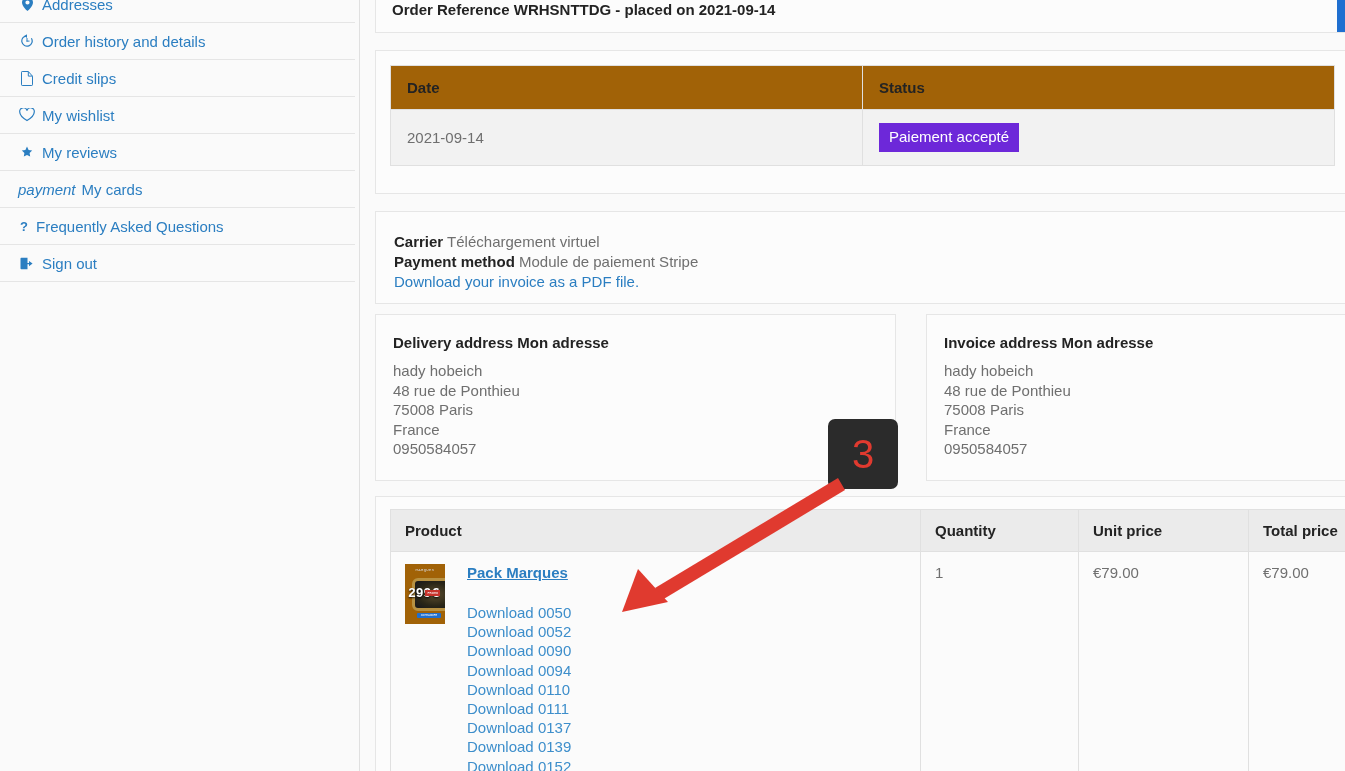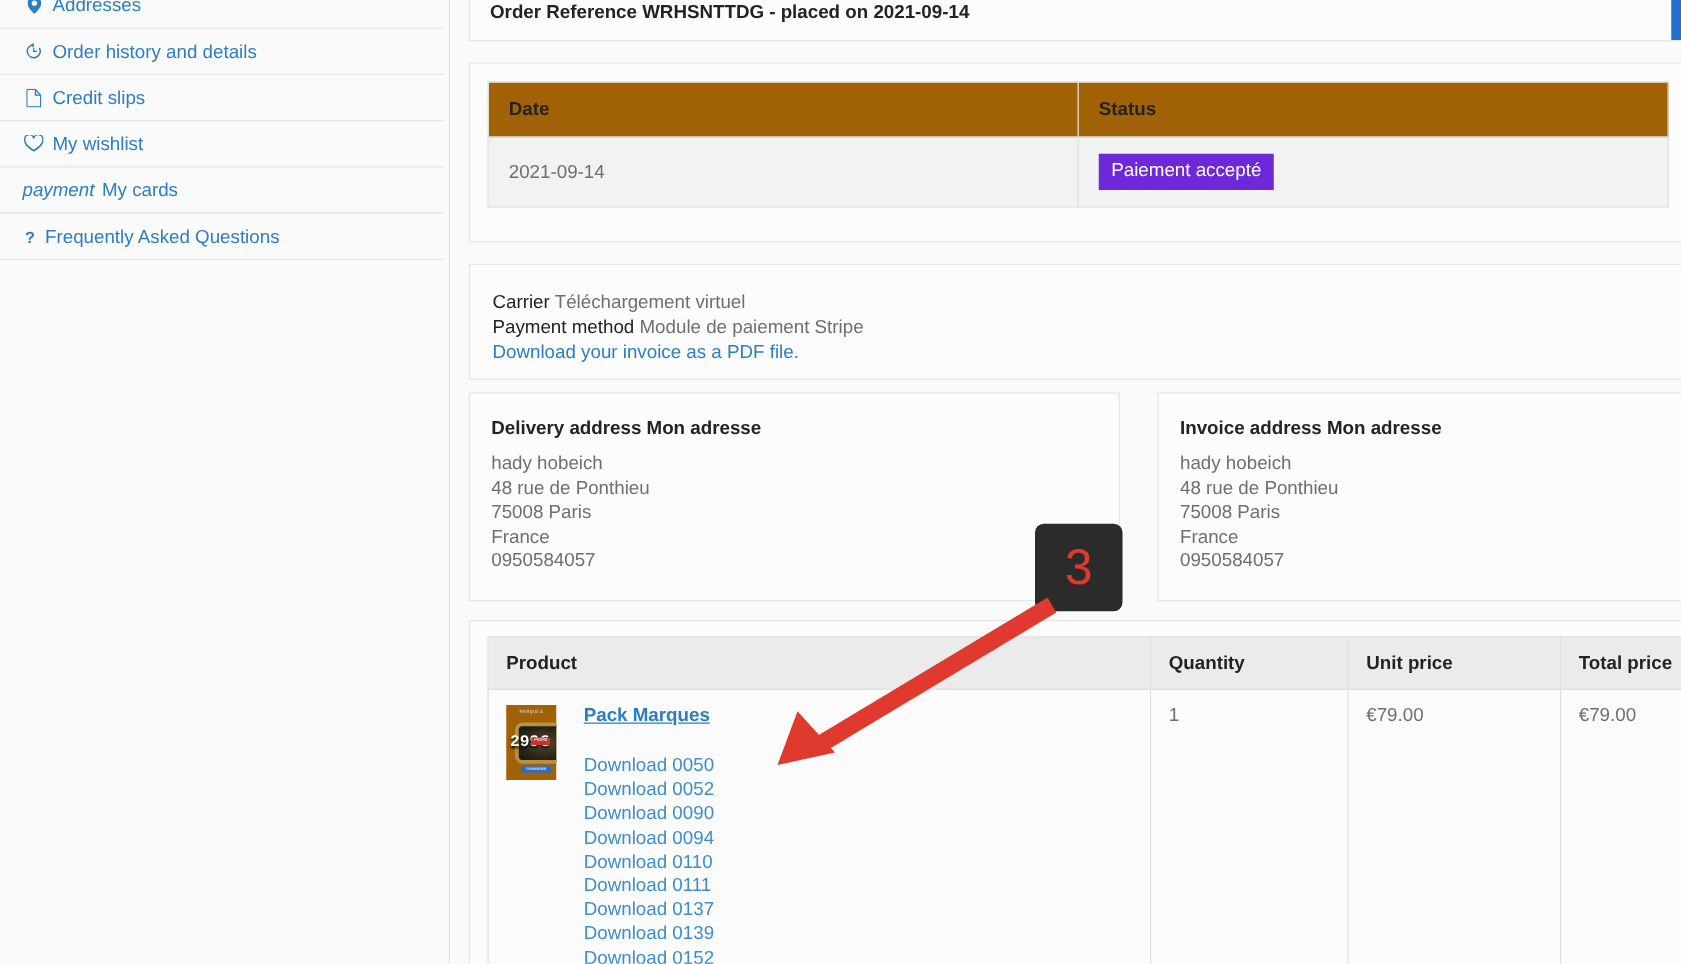--- a/index.html
+++ b/index.html
@@ -135,21 +135,21 @@
     position: absolute;
     left: 0; top: 211px;
     width: 975px;
     height: 93px;
     background: #fcfcfc;
     border: 1px solid #e6e6e6;
     padding: 20px 18px;
     line-height: 1.33;
   }
   #carrier-panel .line { font-size: 15px; color: #6f6f6f; }
-  #carrier-panel .line b { color: #232323; font-weight: normal; }
+  #carrier-panel .line b { color: #232323; font-weight: bold; }
   #carrier-panel a {
     color: #2b7ec1;
     text-decoration: none;
     font-size: 15px;
   }
 
   
   .addr-box {
     position: absolute;
     top: 314px;
@@ -347,35 +347,52 @@
 
     <div class="nav-item">
       <span class="ic">
         <svg width="16" height="14" viewBox="0 0 16 14">
             <path d="M8 12.6S.8 8.3.8 4.3A3.5 3.5 0 018 2.6a3.5 3.5 0 017.2 1.7c0 4-7.2 8.3-7.2 8.3z" fill="none" stroke="#2b7ec1" stroke-width="1.2"></path>
           </svg>
       </span>
       <span class="nav-label">My wishlist</span>
     </div>
 
+    <div class="nav-item">
+      <span class="ic">
+        <svg width="12" height="12" viewBox="0 0 12 12">
+            <path d="M6 .6l1.6 3.3 3.6.5-2.6 2.6.6 3.6L6 8.9 2.8 10.6l.6-3.6L.8 4.4l3.6-.5z" fill="#2b7ec1"></path>
+          </svg>
+      </span>
+      <span class="nav-label">My reviews</span>
+    </div>
 
     <div class="nav-item">
       <span class="ic-text">payment</span>
       <span class="nav-label">My cards</span>
     </div>
 
     <div class="nav-item">
       <span class="ic" style="width:12px;">
         <svg width="9" height="13" viewBox="0 0 9 13">
             <text x="0" y="11" font-family="Liberation Sans, sans-serif" font-size="13" font-weight="bold" fill="#2b7ec1">?</text>
           </svg>
       </span>
       <span class="nav-label">Frequently Asked Questions</span>
     </div>
 
+    <div class="nav-item">
+      <span class="ic">
+        <svg width="15" height="13" viewBox="0 0 15 13">
+            <path d="M7.5.8H1.3A.8.8 0 00.5 1.6v9.8c0 .5.4.8.8.8h6.2V.8z" fill="#2b7ec1"></path>
+            <path d="M9 4v2H6v1.2h3v2l3.6-2.6z" fill="#2b7ec1"></path>
+          </svg>
+      </span>
+      <span class="nav-label">Sign out</span>
+    </div>
   </div>
   <div id="sidebar-divider"></div>
 
   <div id="main">
 
     <div id="order-ref-panel">
       <span id="order-ref-text">Order Reference WRHSNTTDG - placed on 2021-09-14</span>
     </div>
 
     <div id="status-panel">

